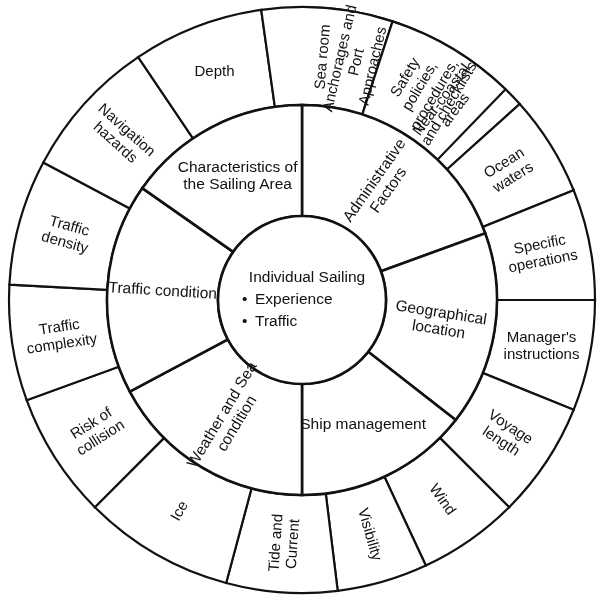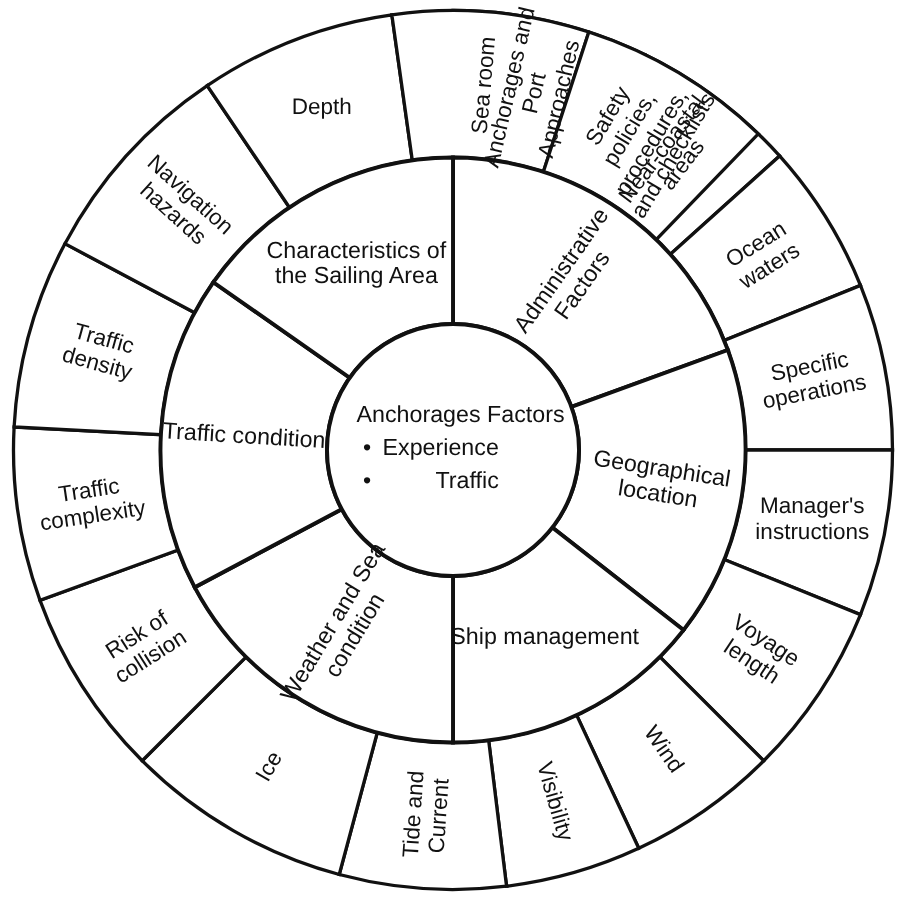--- a/index.html
+++ b/index.html
@@ -12,21 +12,21 @@
   .core{fill:#ffffff;stroke:#111111;stroke-width:2.6;}
   .lbl{font-family:"Liberation Sans", sans-serif;fill:#111111;
        text-anchor:middle;dominant-baseline:middle;}
   .lbl-outer{font-size:15px;}
   .lbl-mid{font-size:15.5px;}
   .center-box{position:absolute;left:218px;top:252px;width:168px;height:96px;
               display:flex;flex-direction:column;justify-content:center;
               align-items:flex-start;padding-left:10px;box-sizing:border-box;}
   .center-title{font-size:15.5px;line-height:1.35;align-self:center;}
   .center-bullets{margin:0;padding-left:14px;list-style:none;}
-  .center-bullets li{font-size:15.5px;line-height:1.45;position:relative;padding-left:13px;text-align:right;}
+  .center-bullets li{font-size:15.5px;line-height:1.45;position:relative;padding-left:13px;}
   .center-bullets li:before{content:"\2022";position:absolute;left:0;top:0;}
 </style>
 </head>
 <body>
 
 <div id="wheel-wrap">
   <svg id="wheel" viewBox="0 0 600 606">
     <g id="outer-sectors">
         <path d="M 302 7 A 293 293 0 0 1 430.4427460091997 36.653344434344035 L 387.4823736238701 124.73516097166242 A 195 195 0 0 0 302 105 Z" class="ring-path thin"></path>
         <path d="M 430.4427460091997 36.653344434344035 A 293 293 0 0 1 519.7414338648765 103.94473233685454 L 446.9132409680919 169.51953176002263 A 195 195 0 0 0 387.4823736238701 124.73516097166242 Z" class="ring-path thin"></path>
@@ -78,19 +78,19 @@
         <text class="lbl lbl-mid" x="382.01391287097096" y="185.72828982168565" transform="rotate(-55 382.01391287097096 185.72828982168565)"><tspan x="382.01391287097096" y="177.22828982168565">Administrative</tspan><tspan x="382.01391287097096" y="194.22828982168565">Factors</tspan></text>
         <text class="lbl lbl-mid" x="439.7825235130217" y="321.8226078731122" transform="rotate(9 439.7825235130217 321.8226078731122)"><tspan x="439.7825235130217" y="313.3226078731122">Geographical</tspan><tspan x="439.7825235130217" y="330.3226078731122">location</tspan></text>
         <text class="lbl lbl-mid" x="363.1527749770763" y="425.3817694587338" transform="rotate(0 363.1527749770763 425.3817694587338)"><tspan x="363.1527749770763" y="425.3817694587338">Ship management</tspan></text>
         <text class="lbl lbl-mid" x="230.1521885500474" y="419.57483844794467" transform="rotate(-59 230.1521885500474 419.57483844794467)"><tspan x="230.1521885500474" y="411.07483844794467">Weather and Sea</tspan><tspan x="230.1521885500474" y="428.07483844794467">condition</tspan></text>
         <text class="lbl lbl-mid" x="162.76019562014957" y="291.48372873488745" transform="rotate(3.5 162.76019562014957 291.48372873488745)"><tspan x="162.76019562014957" y="291.48372873488745">Traffic condition</tspan></text>
         <text class="lbl lbl-mid" x="237.5860684537127" y="176.2619887716381" transform="rotate(0 237.5860684537127 176.2619887716381)"><tspan x="237.5860684537127" y="167.7619887716381">Characteristics of</tspan><tspan x="237.5860684537127" y="184.7619887716381">the Sailing Area</tspan></text>
       </g>
   </svg>
 
   <div class="center-box">
-    <div class="center-title">Anchorages Factors</div>
+    <div class="center-title">Individual Sailing</div>
     <ul class="center-bullets" id="center-bullets">
         <li>Experience</li>
         <li>Traffic</li>
       </ul>
   </div>
 </div>
 
 </body></html>

